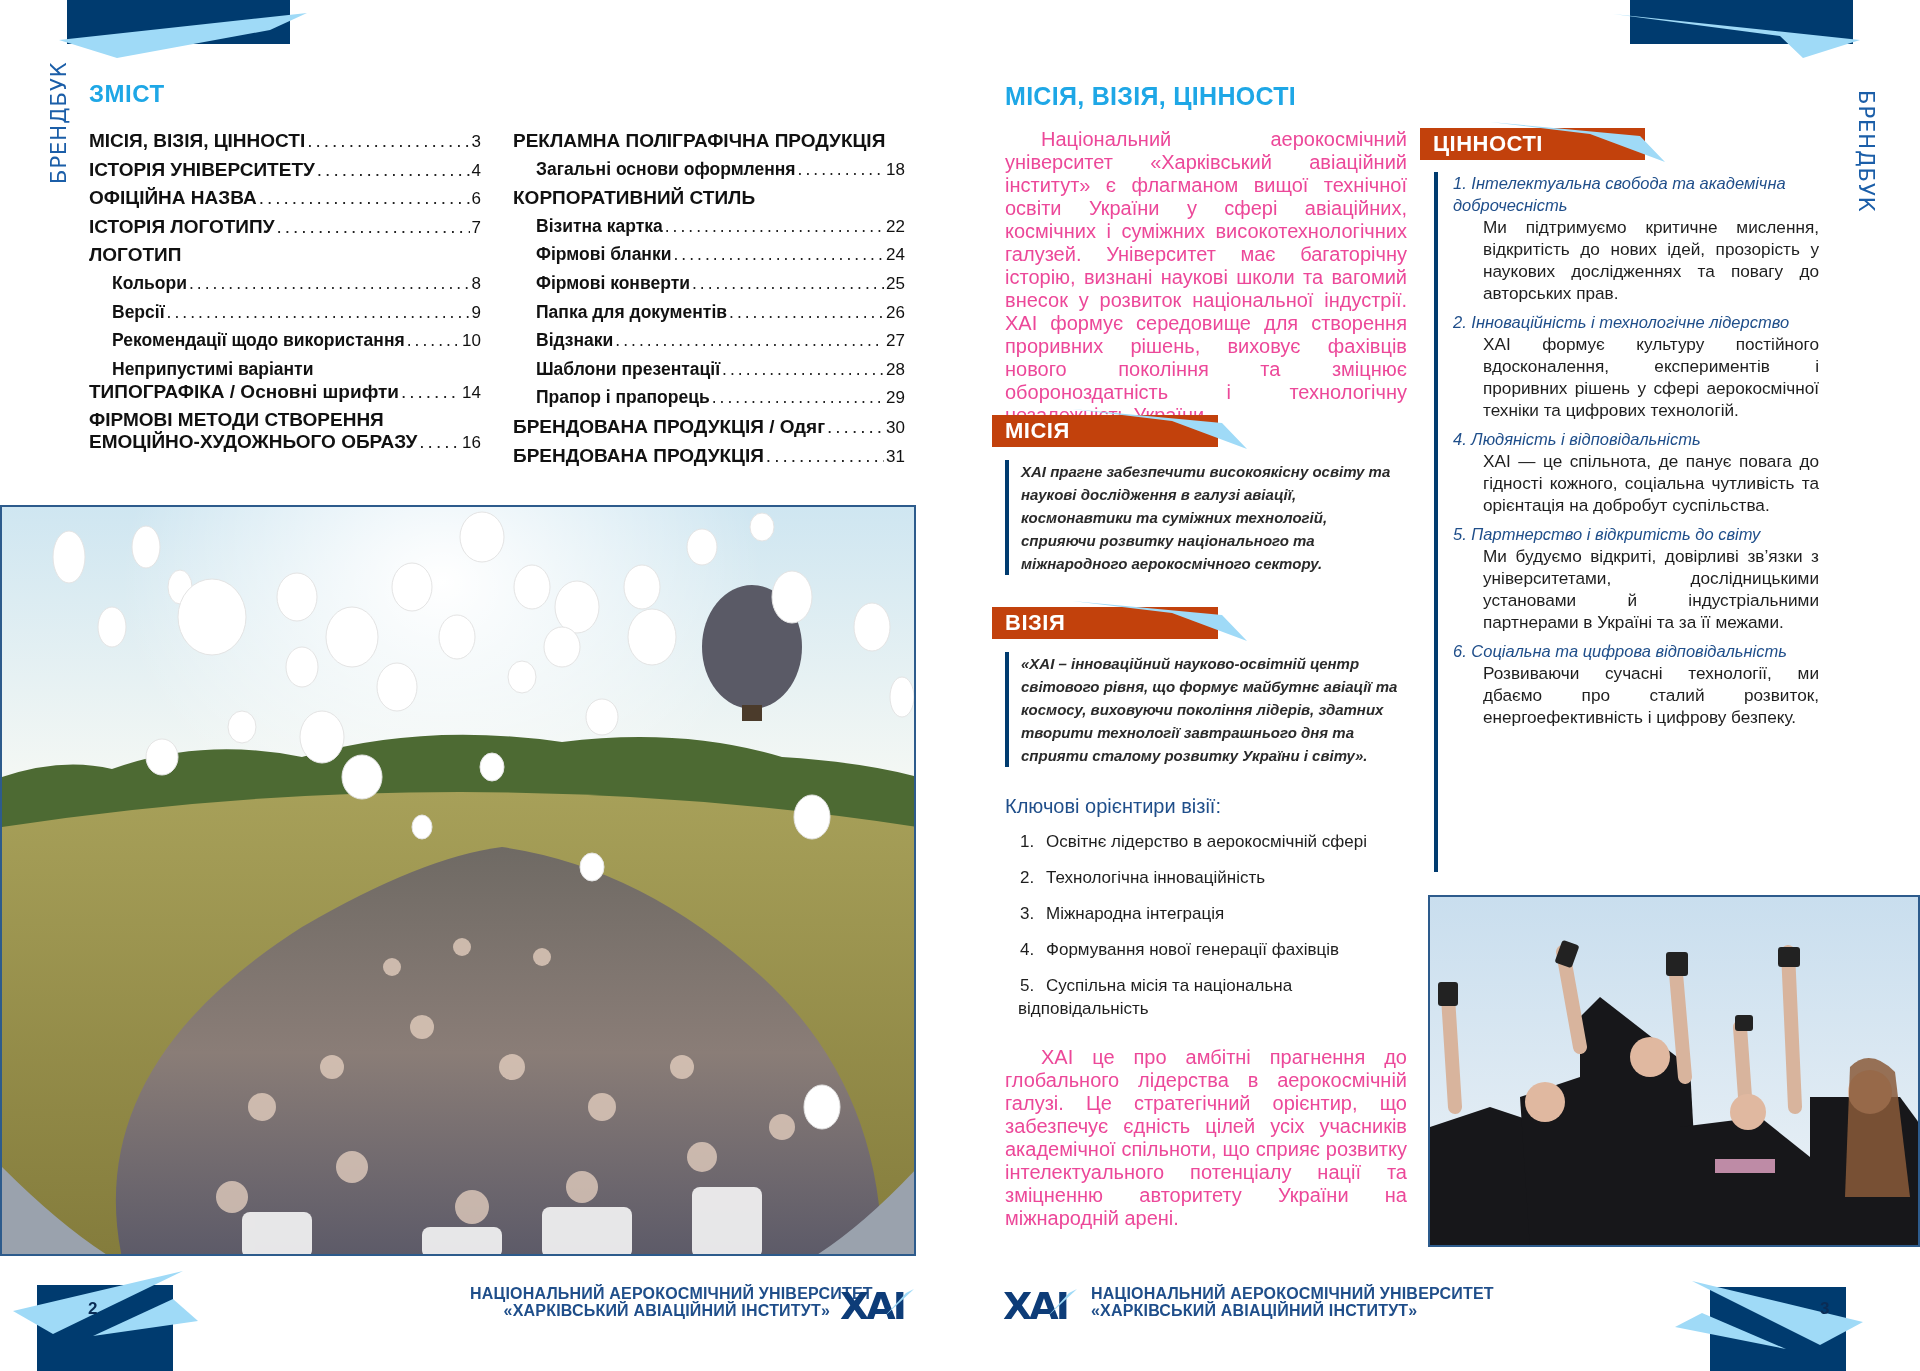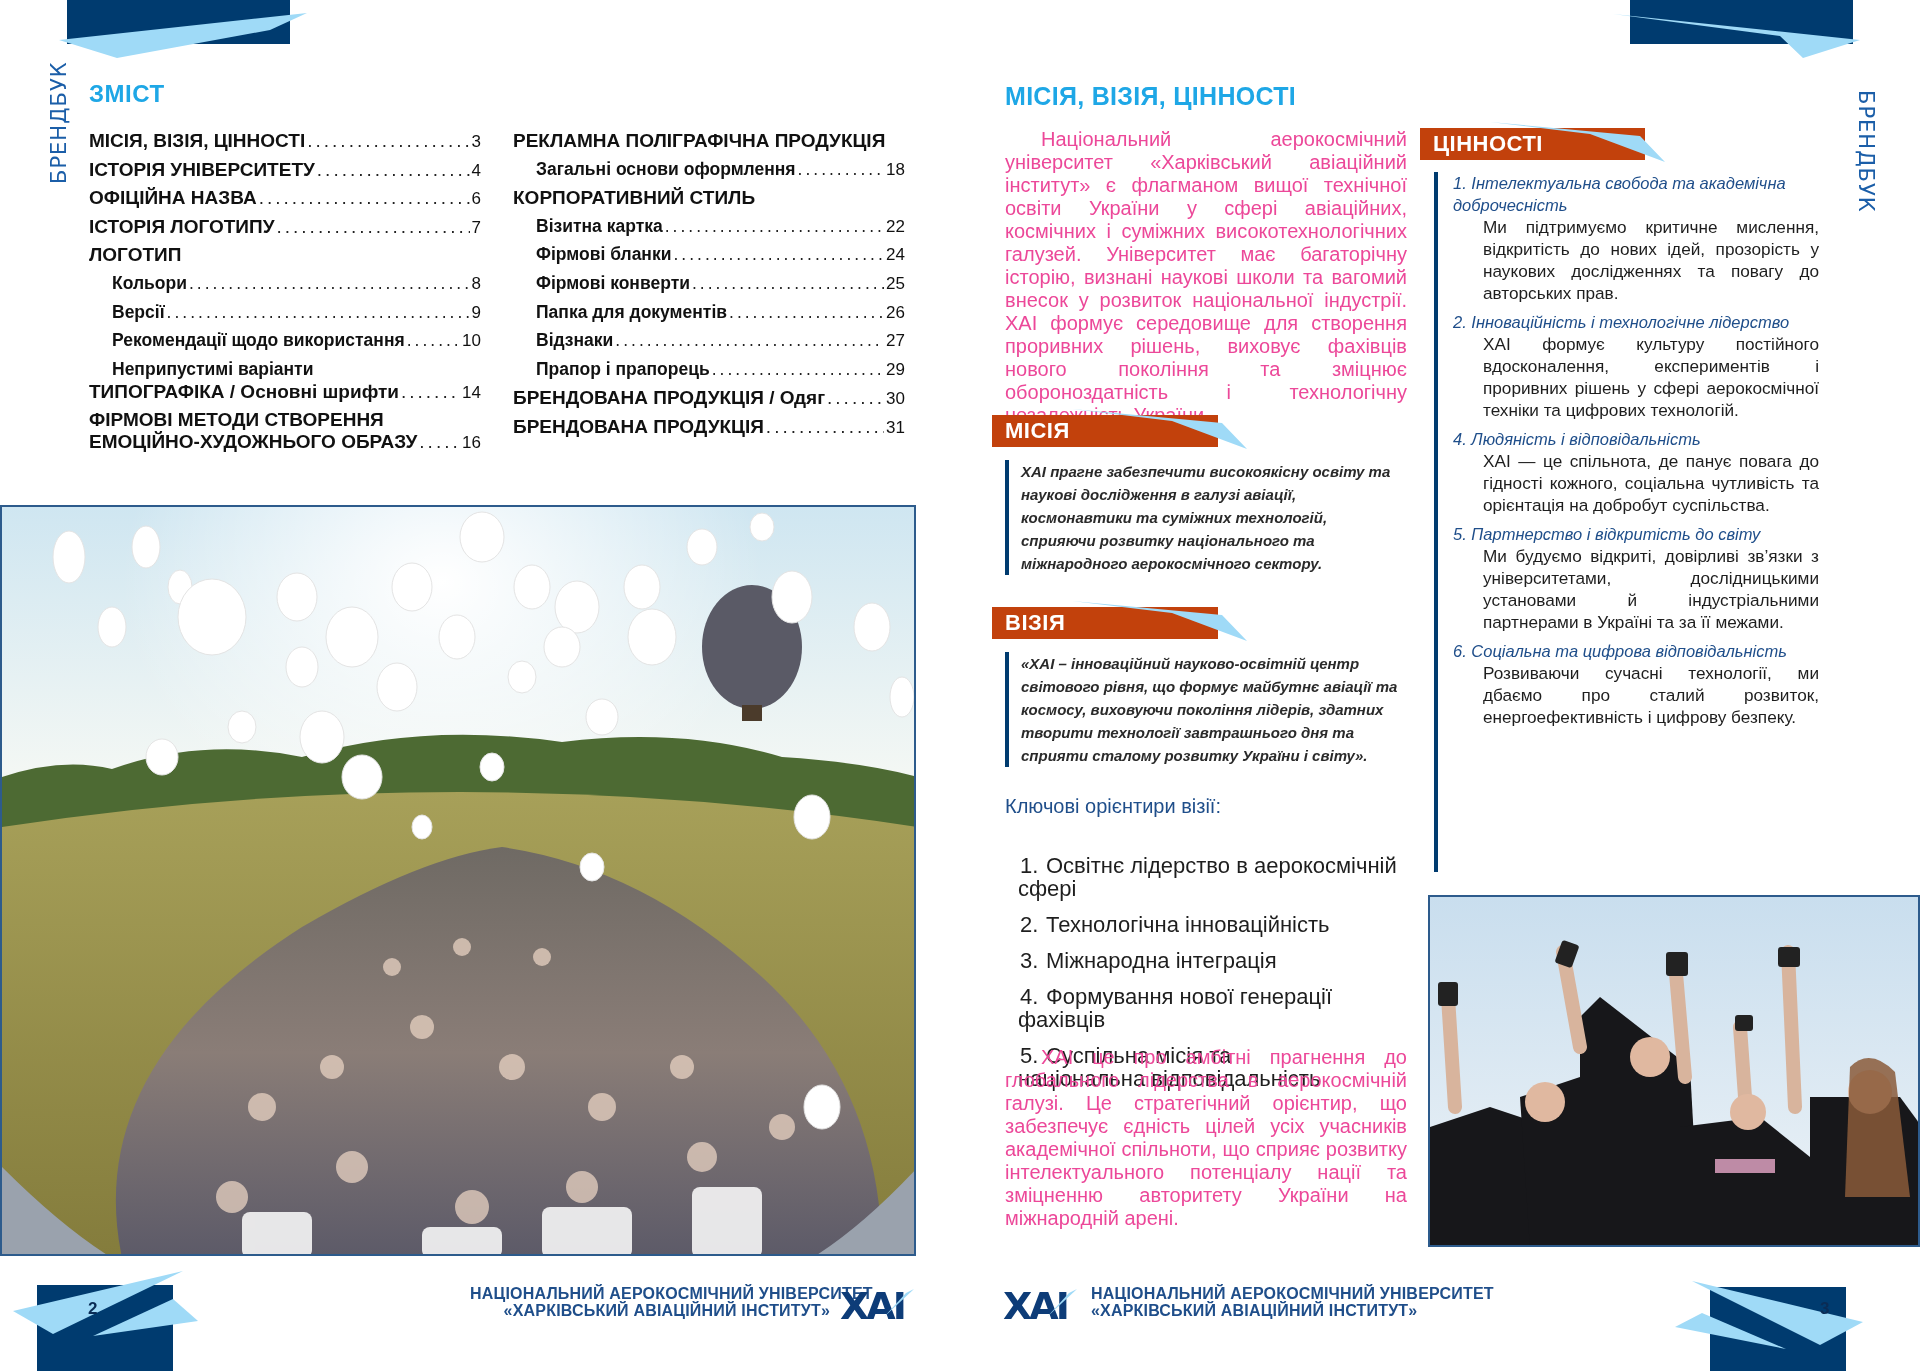--- a/index.html
+++ b/index.html
@@ -37,21 +37,21 @@
   .para .indent { display: inline-block; width: 36px; }
   .intro { left: 1005px; top: 128px; width: 402px; }
   .closing { left: 1005px; top: 1046px; width: 402px; }
 
   .sec-banner { position: absolute; height: 32px; background: #c2410c; color: #fff; font-size: 22px; font-weight: bold; padding-left: 13px; line-height: 32px; letter-spacing: 0.5px; }
   .sec-banner .wedge { position: absolute; top: -6px; left: 80px; width: 200px; height: 40px; }
   .quote { position: absolute; border-left: 4px solid #003b6f; padding-left: 12px; font-size: 15px; line-height: 23px; font-style: italic; font-weight: bold; color: #222; }
   .quote p { color: #2a2a2a; }
 
   .keyhead { left: 1005px; top: 795px; font-size: 20px; color: #1f4e8a; }
-  .keylist { position: absolute; left: 1018px; top: 830px; width: 390px; list-style: none; font-size: 22px; color: #1e1e1e; margin-top: 24px; }
+  .keylist { position: absolute; left: 1018px; top: 830px; width: 390px; list-style: none; font-size: 17px; color: #1e1e1e; }
   .keylist li { line-height: 23px; margin-bottom: 13px; }
   .keylist .num { display: inline-block; width: 28px; padding-left: 2px; }
 
   .values { position: absolute; left: 1434px; top: 172px; width: 385px; border-left: 4px solid #003b6f; padding-left: 15px; height: 700px; }
   .val-item { margin-bottom: 7px; }
   .val-head { font-size: 16.5px; line-height: 22px; font-style: italic; color: #1f4e8a; font-weight: normal; }
   .val-body { font-size: 17.2px; line-height: 22px; color: #1e1e1e; padding-left: 30px; text-align: justify; }
 
   
   .foot-text { position: absolute; font-size: 16px; font-weight: bold; color: #1f4e8a; line-height: 17px; letter-spacing: 0.2px; white-space: nowrap; }
@@ -169,20 +169,25 @@
       </div>
     <div class="toc-row sub">
         <span class="lbl">Папка для документів</span>
         <span class="dots"></span>
         <span class="pg">26</span>
       </div>
     <div class="toc-row sub">
         <span class="lbl">Відзнаки</span>
         <span class="dots"></span>
         <span class="pg">27</span>
+      </div>
+    <div class="toc-row sub">
+        <span class="lbl">Шаблони презентації</span>
+        <span class="dots"></span>
+        <span class="pg">28</span>
       </div>
     <div class="toc-row sub">
         <span class="lbl">Прапор і прапорець</span>
         <span class="dots"></span>
         <span class="pg">29</span>
       </div>
     <div class="toc-row">
         <span class="lbl">БРЕНДОВАНА ПРОДУКЦІЯ / Одяг</span>
         <span class="dots"></span>
         <span class="pg">30</span>

